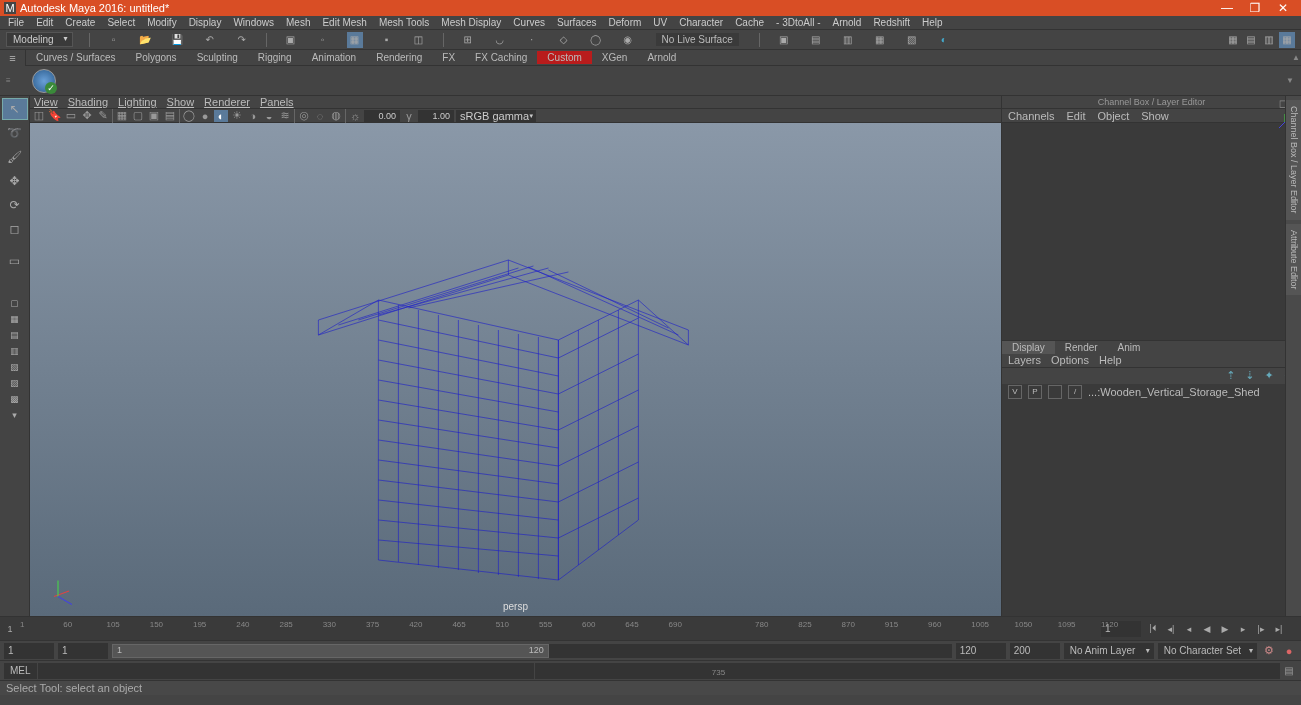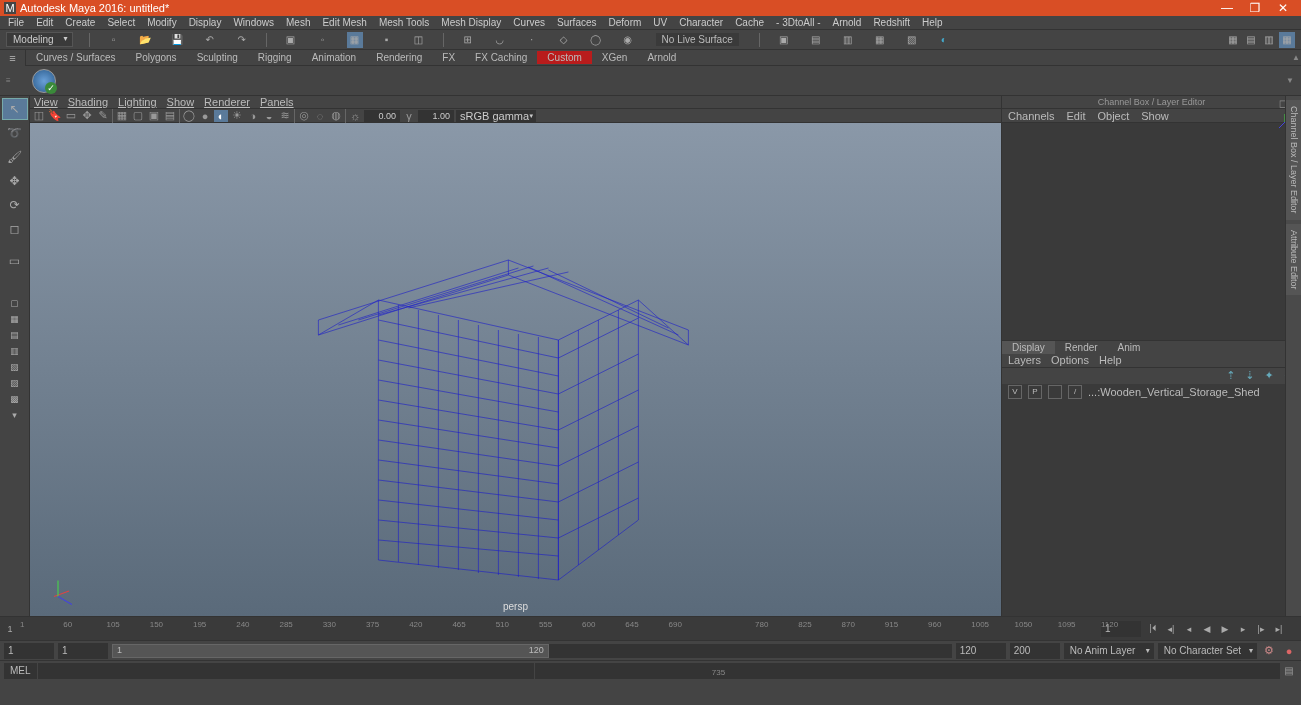--- a/index.html
+++ b/index.html
@@ -464,13 +464,16 @@
     <span class="ricon" style="color:#d66;">●</span>
   </div>
 
   <div class="cmdrow">
     <span class="mel">MEL</span>
     <div class="cmdin"></div>
     <div class="cmdout"></div>
     <span class="cicon">▤</span>
   </div>
 
+  <div class="helprow">
+    <span>Select Tool: select an object</span>
+  </div>
 </div>
 
 </body></html>

